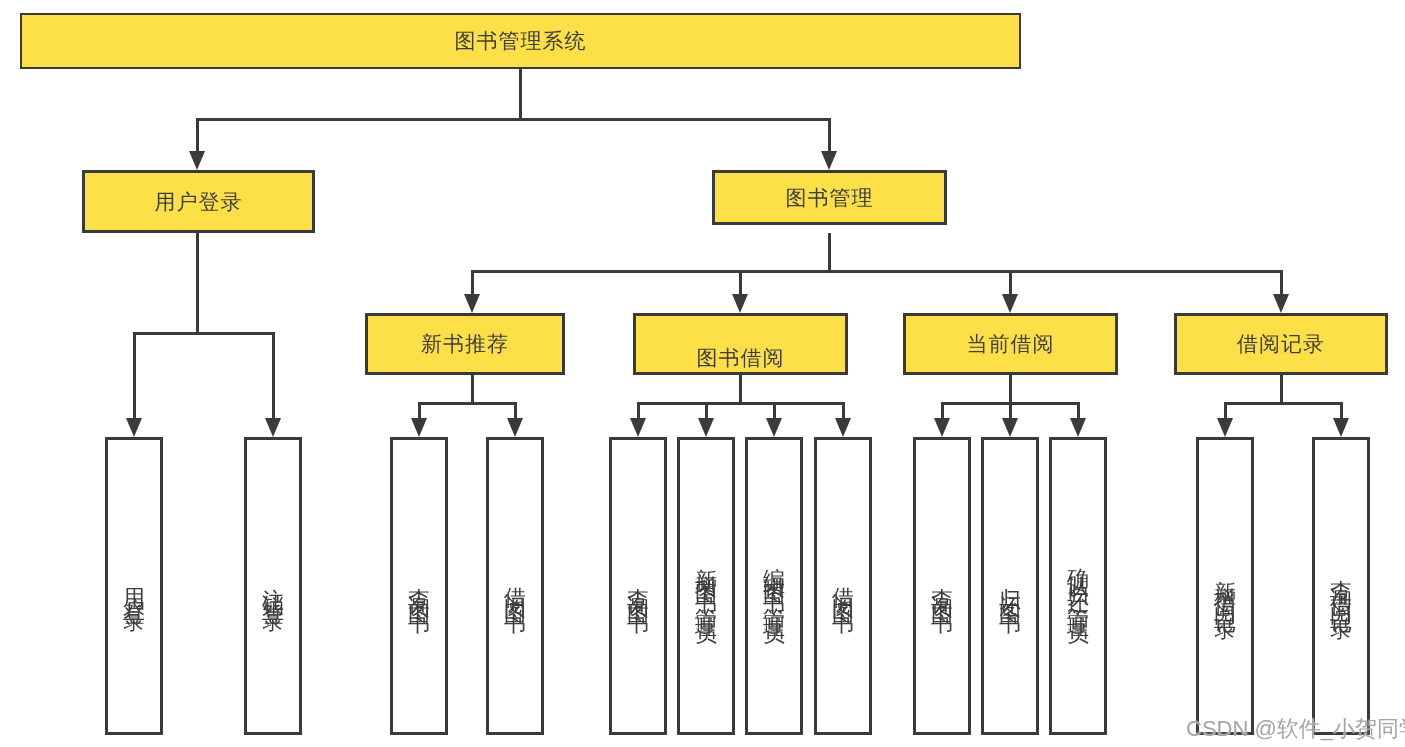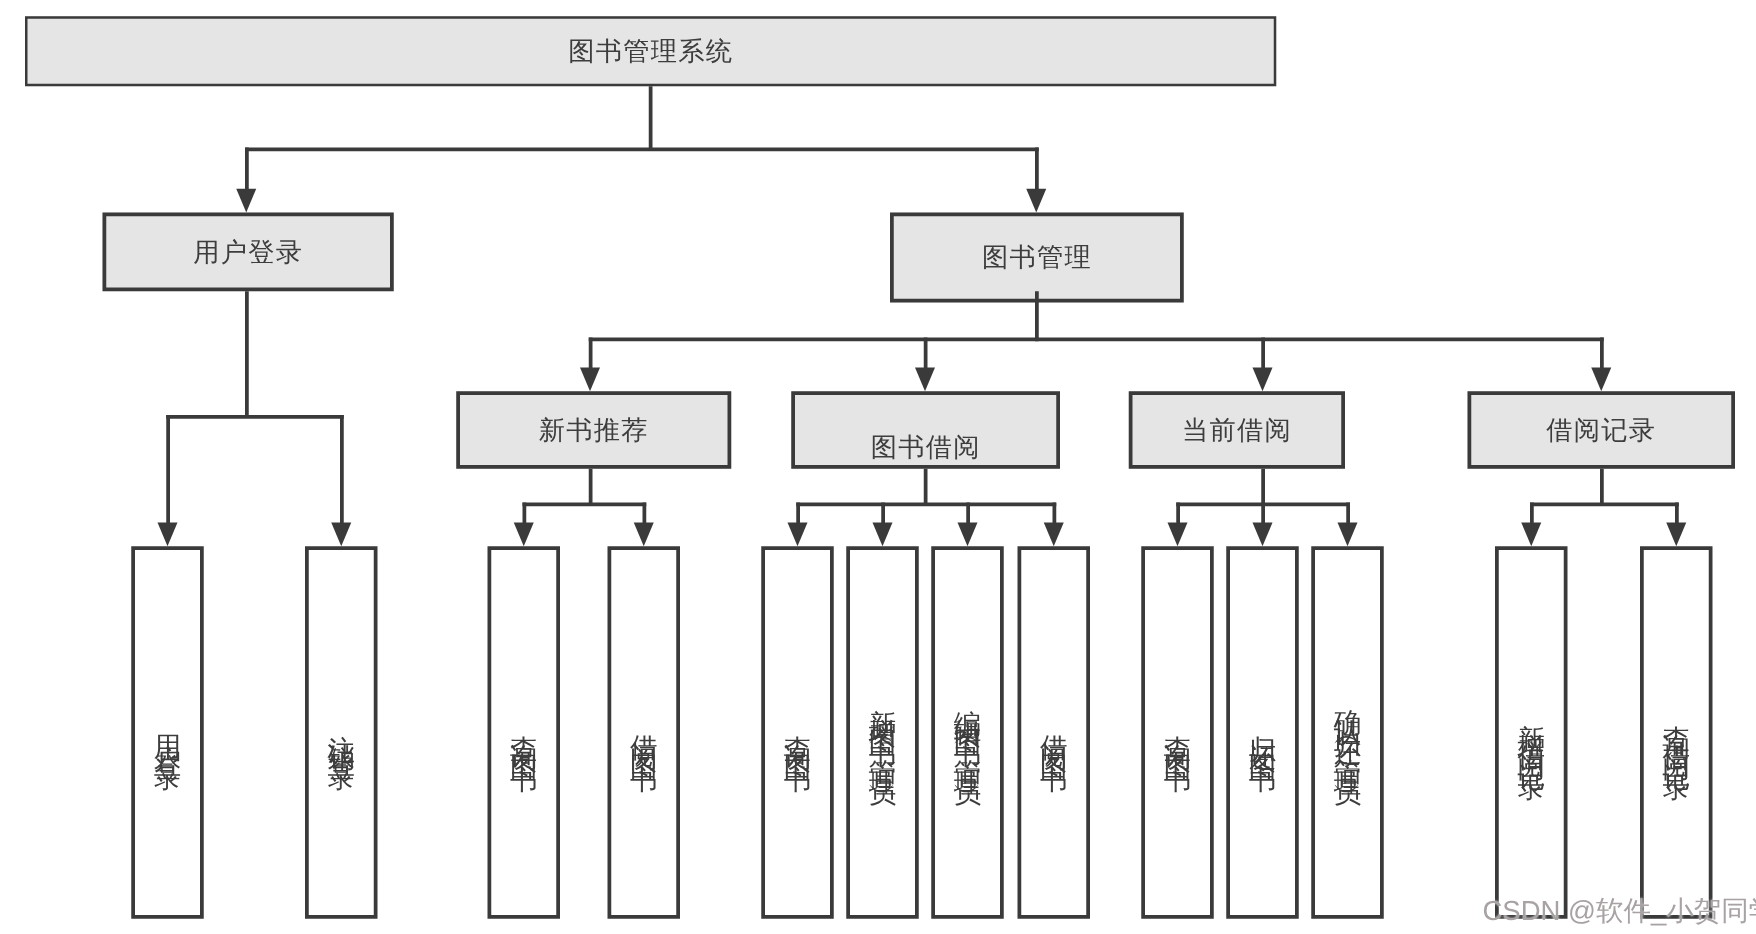--- a/index.html
+++ b/index.html
@@ -6,21 +6,21 @@
   .canvas{
     position:relative;
     width:1405px;height:747px;
     background:#ffffff;
     font-family:"Liberation Sans","DejaVu Sans",sans-serif;
     overflow:hidden;
   }
   .box{
     position:absolute;
     box-sizing:border-box;
-    background:#e5e5e5;
+    background:#fde047;
     border:3px solid #3a3a3a;
     display:flex;
     align-items:center;
     justify-content:center;
     color:#3d3d3d;
   }
   .box.root{border-width:2px;}
   .hlabel{
     font-size:21px;
     letter-spacing:1px;
@@ -77,21 +77,21 @@
   <div class="vline" style="left:519px;top:69px;height:51px;"></div>
   <div class="hline" style="left:196px;top:118px;width:635px;"></div>
   <div class="vline" style="left:196px;top:118px;height:35px;"></div>
   <div class="arr" style="left:189px;top:151px;"></div>
   <div class="vline" style="left:828px;top:118px;height:35px;"></div>
   <div class="arr" style="left:821px;top:151px;"></div>
 
   <div class="box" style="left:82px;top:170px;width:233px;height:63px;">
     <span class="hlabel">用户登录</span>
   </div>
-  <div class="box" style="left:712px;top:170px;width:235px;height:72px;">
+  <div class="box" style="left:712px;top:170px;width:235px;height:55px;">
     <span class="hlabel">图书管理</span>
   </div>
 
   <div class="vline" style="left:196px;top:233px;height:101px;"></div>
   <div class="hline" style="left:133px;top:332px;width:142px;"></div>
   <div class="vline" style="left:133px;top:332px;height:89px;"></div>
   <div class="arr" style="left:126px;top:418px;"></div>
   <div class="vline" style="left:272px;top:332px;height:89px;"></div>
   <div class="arr" style="left:265px;top:418px;"></div>
 
@@ -99,27 +99,27 @@
   <div class="hline" style="left:471px;top:270px;width:812px;"></div>
   <div class="vline" style="left:471px;top:270px;height:27px;"></div>
   <div class="arr" style="left:464px;top:294px;"></div>
   <div class="vline" style="left:739px;top:270px;height:27px;"></div>
   <div class="arr" style="left:732px;top:294px;"></div>
   <div class="vline" style="left:1009px;top:270px;height:27px;"></div>
   <div class="arr" style="left:1002px;top:294px;"></div>
   <div class="vline" style="left:1280px;top:270px;height:27px;"></div>
   <div class="arr" style="left:1273px;top:294px;"></div>
 
-  <div class="box" style="left:365px;top:313px;width:220px;height:62px;">
+  <div class="box" style="left:365px;top:313px;width:200px;height:62px;">
     <span class="hlabel">新书推荐</span>
   </div>
   <div class="box" style="left:633px;top:313px;width:215px;height:62px;align-items:flex-end;">
     <span class="hlabel">图书借阅</span>
   </div>
-  <div class="box" style="left:903px;top:313px;width:173px;height:62px;">
+  <div class="box" style="left:903px;top:313px;width:215px;height:62px;">
     <span class="hlabel">当前借阅</span>
   </div>
   <div class="box" style="left:1174px;top:313px;width:214px;height:62px;">
     <span class="hlabel">借阅记录</span>
   </div>
 
   <div class="vline" style="left:471px;top:375px;height:29px;"></div>
   <div class="hline" style="left:418px;top:402px;width:99px;"></div>
   <div class="vline" style="left:418px;top:402px;height:18px;"></div>
   <div class="arr" style="left:411px;top:418px;"></div>

